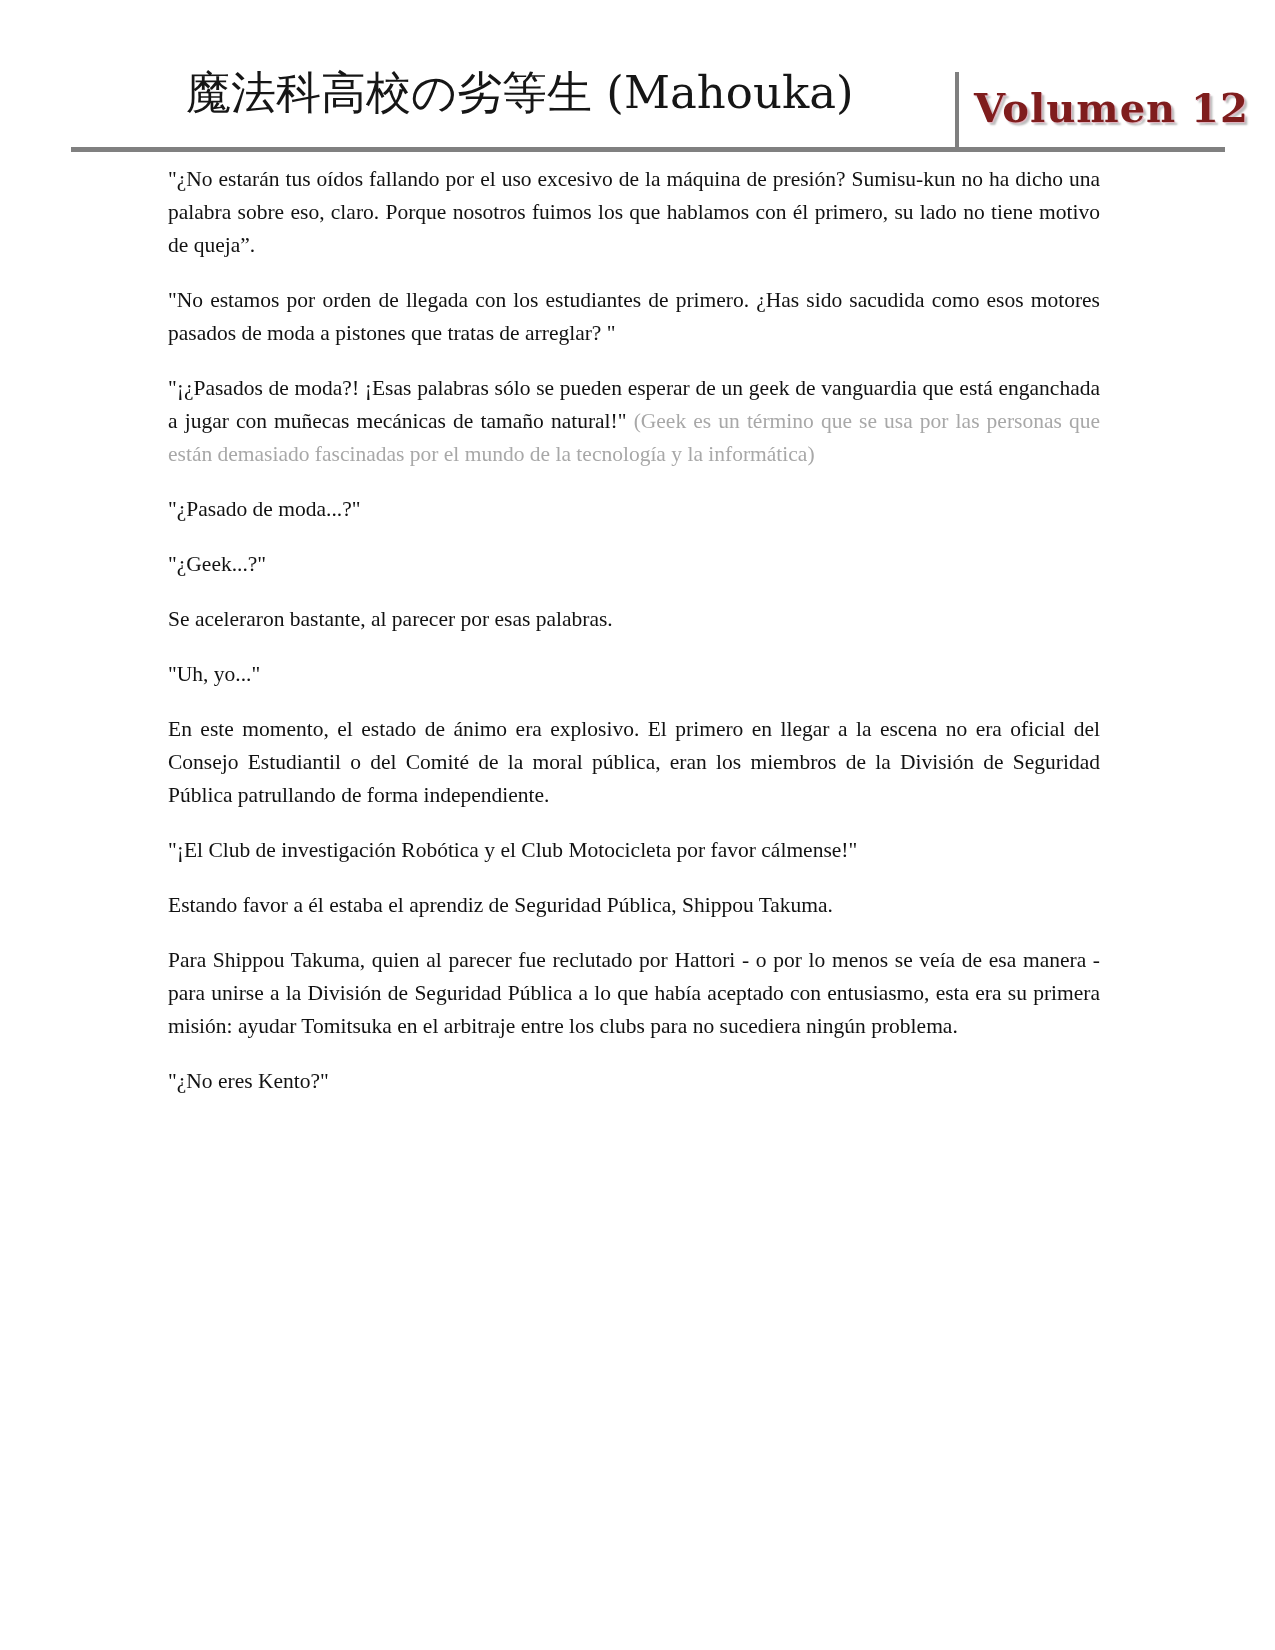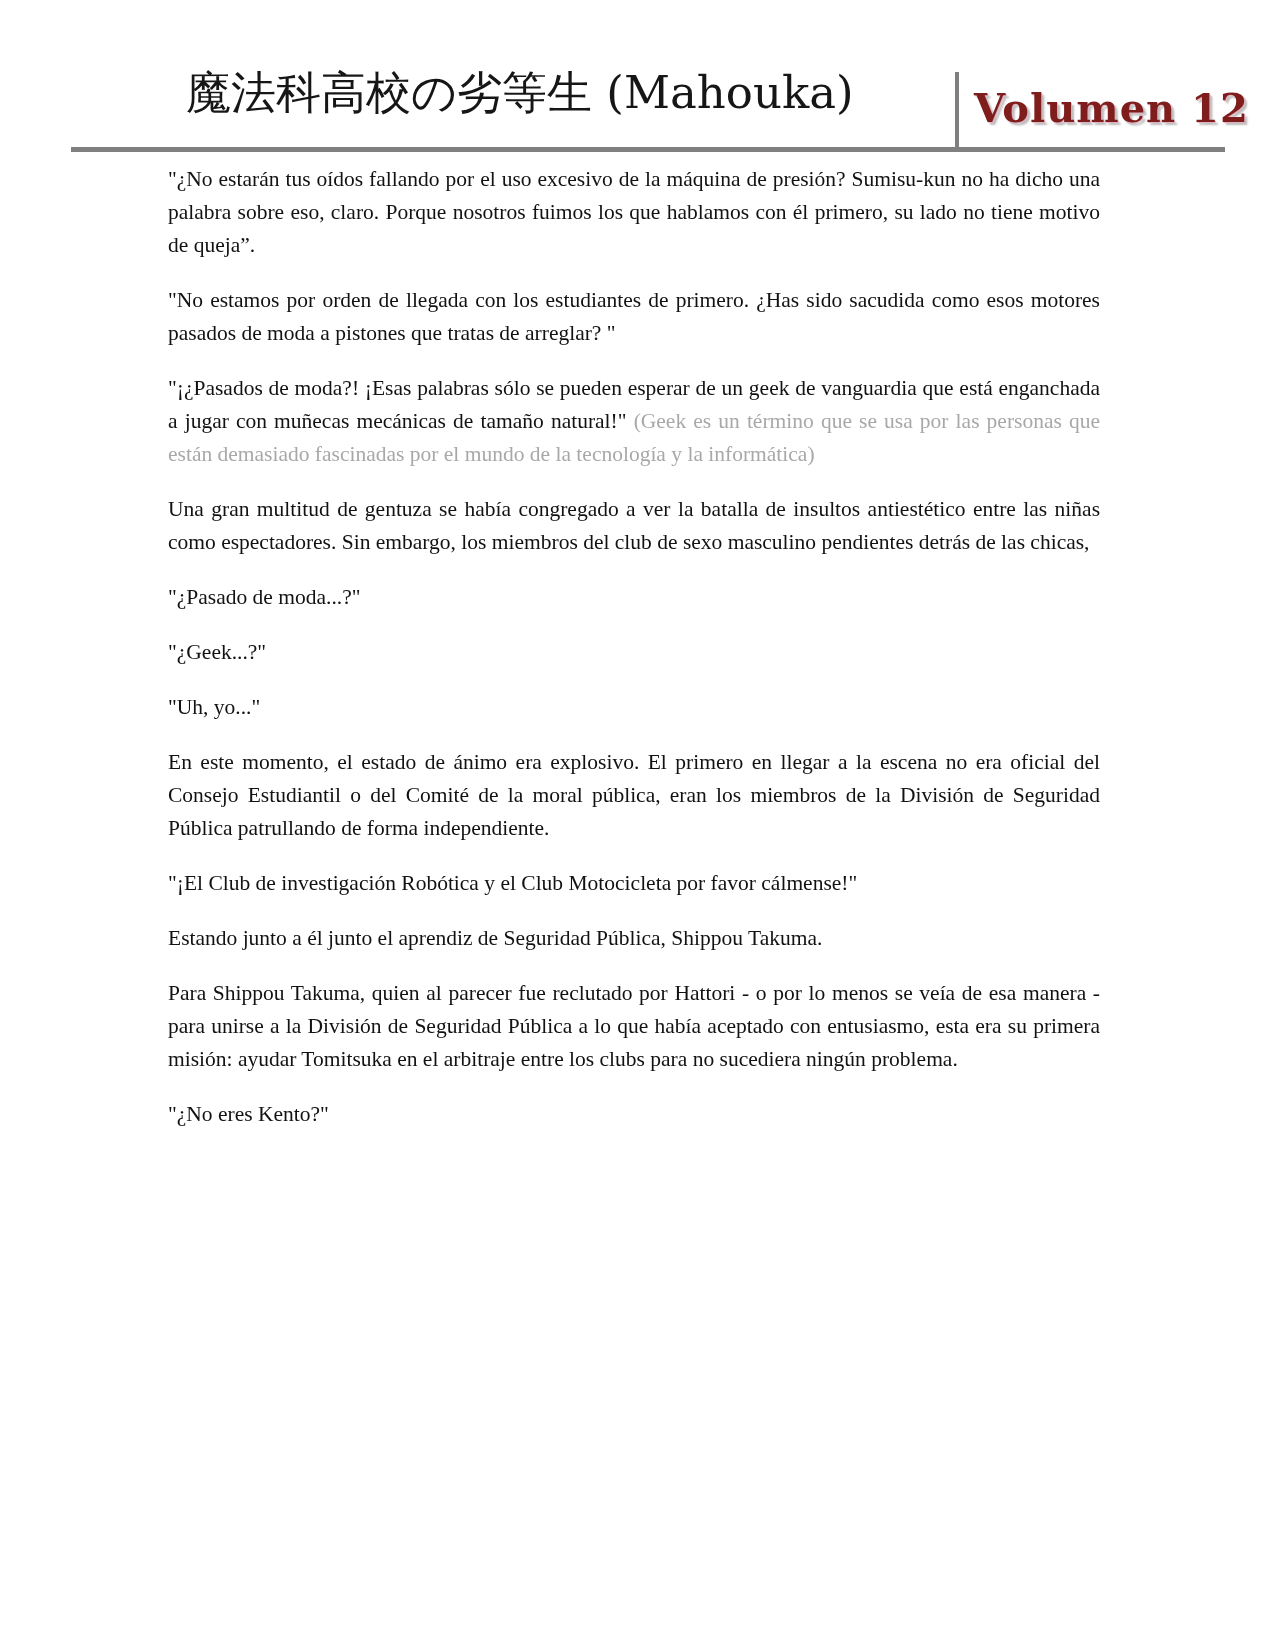--- a/index.html
+++ b/index.html
@@ -90,27 +90,27 @@
     <h1 class="hdr-title">魔法科高校の劣等生 (Mahouka)</h1>
     <div class="hdr-vbar"></div>
     <div class="hdr-volume">Volumen 12</div>
     <div class="hdr-rule"></div>
   </header>
 
   <main class="body-col" id="body-col">
       <p class="para"><span>"¿No estarán tus oídos fallando por el uso excesivo de la máquina de presión? Sumisu-kun no ha dicho una palabra sobre eso, claro. Porque nosotros fuimos los que hablamos con él primero, su lado no tiene motivo de queja”.</span></p>
       <p class="para"><span>"No estamos por orden de llegada con los estudiantes de primero. ¿Has sido sacudida como esos motores pasados de moda a pistones que tratas de arreglar? "</span></p>
       <p class="para"><span>"¡¿Pasados de moda?! ¡Esas palabras sólo se pueden esperar de un geek de vanguardia que está enganchada a jugar con muñecas mecánicas de tamaño natural!" </span><span class="muted">(Geek es un término que se usa por las personas que están demasiado fascinadas por el mundo de la tecnología y la informática)</span></p>
-      <p class="para"><span>Una gran multitud de gentuza se había congregado a ver la batalla de insultos antiestético entre las niñas como espectadores. Sin embargo, los miembros del club de sexo masculino pendientes detrás de las chicas,</span></p>
       <p class="para"><span>"¿Pasado de moda...?"</span></p>
       <p class="para"><span>"¿Geek...?"</span></p>
+      <p class="para"><span>Se aceleraron bastante, al parecer por esas palabras.</span></p>
       <p class="para"><span>"Uh, yo..."</span></p>
       <p class="para"><span>En este momento, el estado de ánimo era explosivo. El primero en llegar a la escena no era oficial del Consejo Estudiantil o del Comité de la moral pública, eran los miembros de la División de Seguridad Pública patrullando de forma independiente.</span></p>
       <p class="para"><span>"¡El Club de investigación Robótica y el Club Motocicleta por favor cálmense!"</span></p>
-      <p class="para"><span>Estando junto a él junto el aprendiz de Seguridad Pública, Shippou Takuma.</span></p>
+      <p class="para"><span>Estando favor a él estaba el aprendiz de Seguridad Pública, Shippou Takuma.</span></p>
       <p class="para"><span>Para Shippou Takuma, quien al parecer fue reclutado por Hattori - o por lo menos se veía de esa manera - para unirse a la División de Seguridad Pública a lo que había aceptado con entusiasmo, esta era su primera misión: ayudar Tomitsuka en el arbitraje entre los clubs para no sucediera ningún problema.</span></p>
       <p class="para"><span>"¿No eres Kento?"</span></p>
     </main>
 
   <footer>
     <span class="page-number">143</span>
   </footer>
 
 </div>
 

